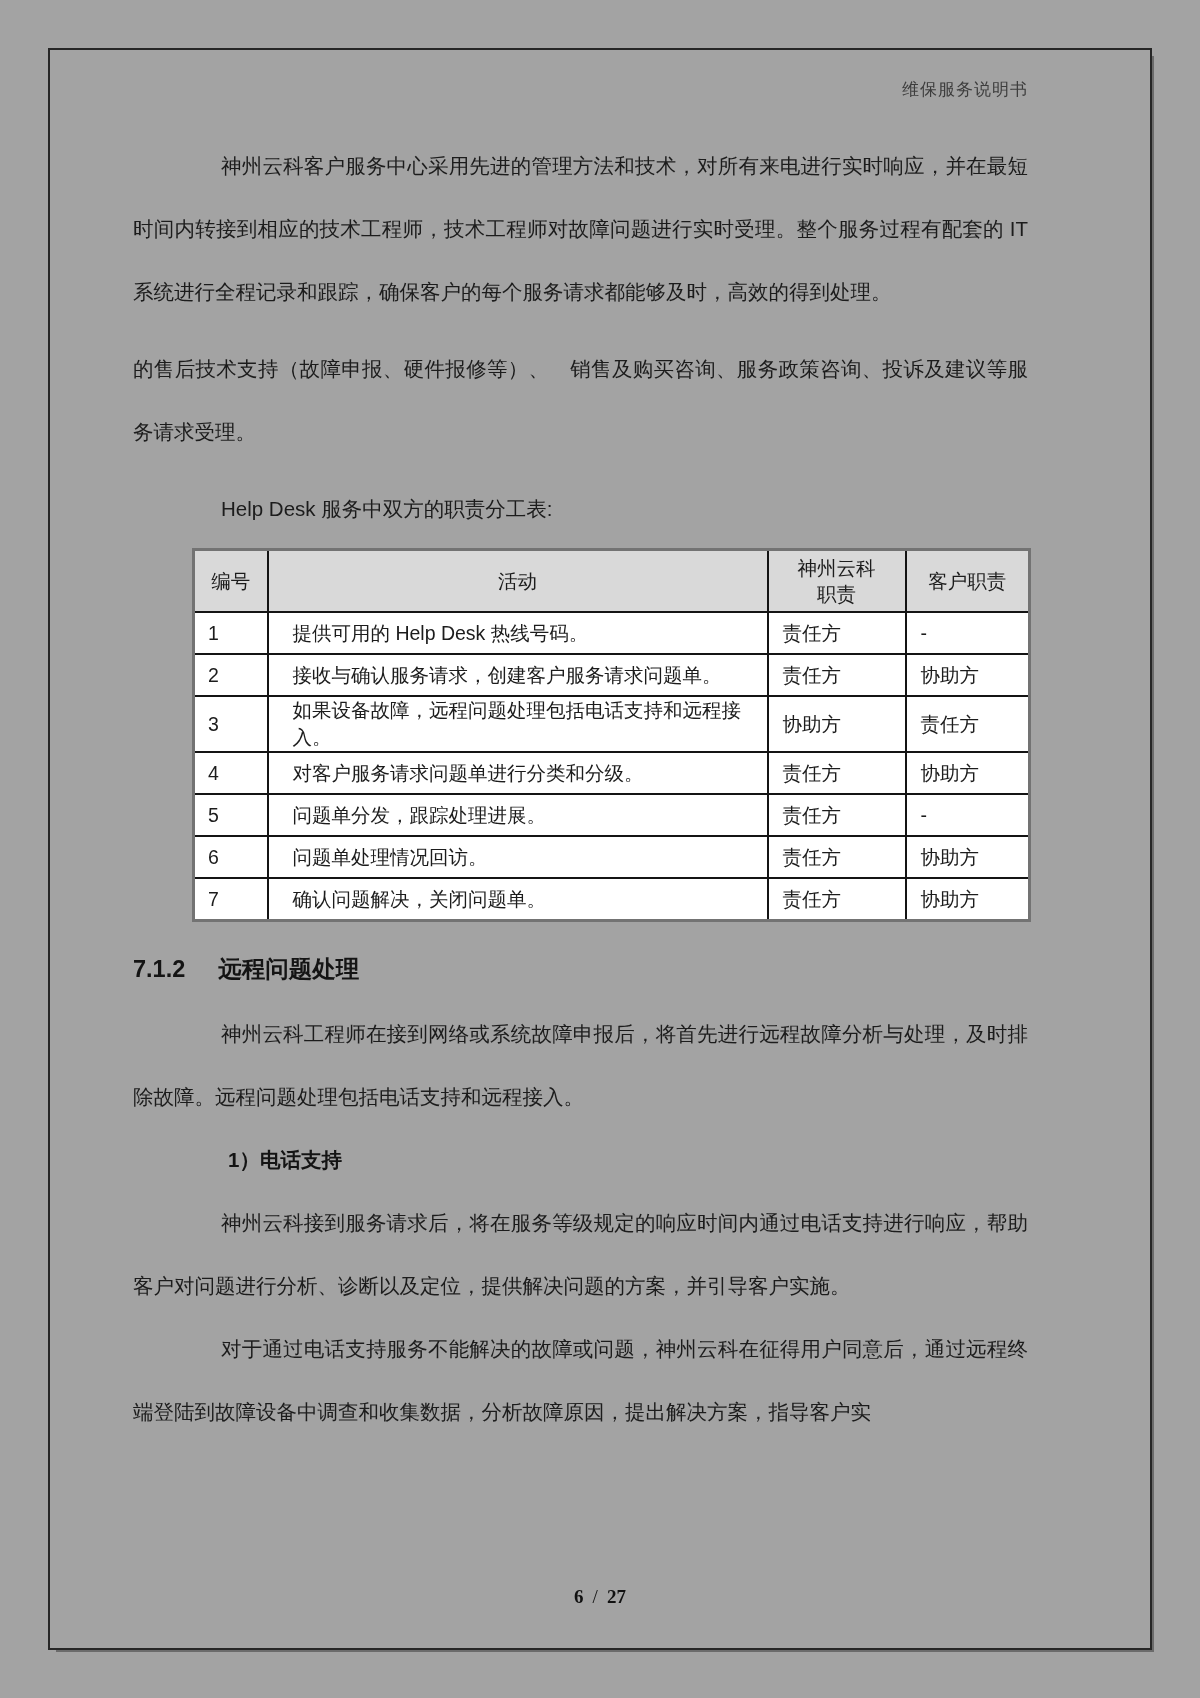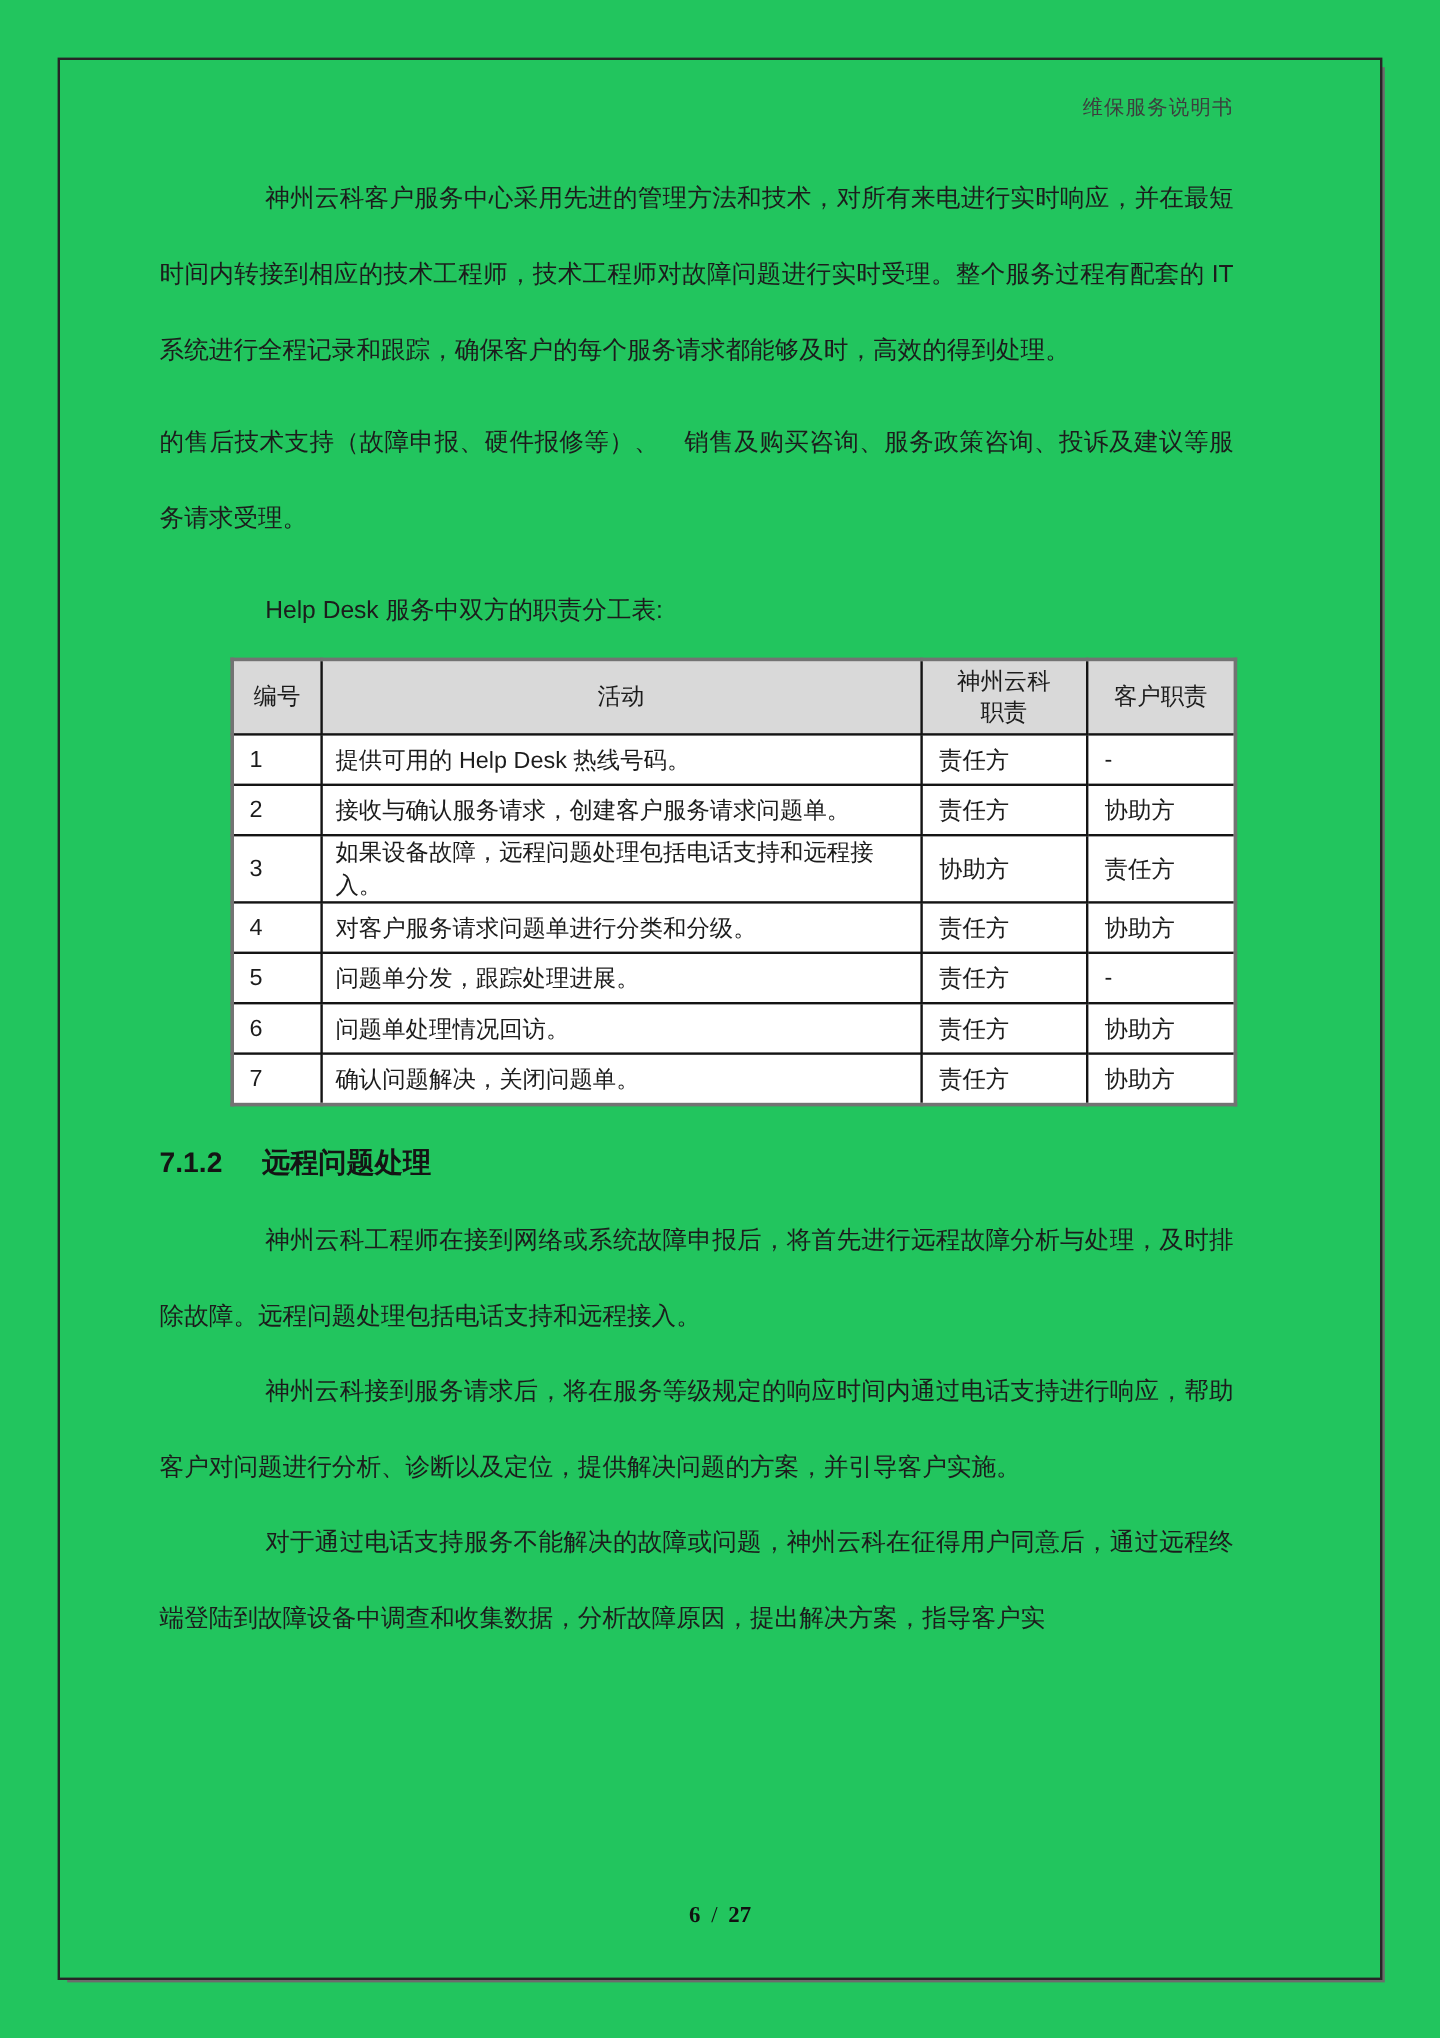--- a/index.html
+++ b/index.html
@@ -4,21 +4,21 @@
 <style>
   html, body {
     margin: 0;
     padding: 0;
     background: #ffffff;
   }
   .page {
     position: relative;
     width: 1200px;
     height: 1698px;
-    background: #22c55e;
+    background: #a3a3a3;
     font-family: "Liberation Sans", sans-serif;
     color: #1f1f1f;
     overflow: hidden;
   }
   .frame {
     position: absolute;
     left: 48px;
     top: 48px;
     right: 48px;
     bottom: 48px;
@@ -80,21 +80,21 @@
     white-space: pre-line;
     padding: 2px 4px;
   }
   .resp-table td {
     height: 40px;
     vertical-align: middle;
     padding: 0 6px 0 0;
     background: #ffffff;
   }
   .resp-table td.c0 { padding-left: 13px; }
-  .resp-table td.c1 { padding-left: 11px; }
+  .resp-table td.c1 { padding-left: 24px; }
   .resp-table td.c2 { padding-left: 14px; }
   .resp-table td.c3 { padding-left: 14px; }
 
   .sec-h {
     margin: 26px 0 12px 0;
     font-size: 23.5px;
     font-weight: bold;
     line-height: 42px;
     color: #141414;
   }
@@ -196,20 +196,21 @@
         </tr>
       </tbody>
     </table>
 
     <h2 class="sec-h">
       <span class="num">7.1.2</span><span>远程问题处理</span>
     </h2>
 
     <p class="para indent">神州云科工程师在接到网络或系统故障申报后，将首先进行远程故障分析与处理，及时排除故障。远程问题处理包括电话支持和远程接入。</p>
 
+    <p class="sub-h">1）电话支持</p>
     <p class="para indent">神州云科接到服务请求后，将在服务等级规定的响应时间内通过电话支持进行响应，帮助客户对问题进行分析、诊断以及定位，提供解决问题的方案，并引导客户实施。</p>
 
     <p class="para indent">对于通过电话支持服务不能解决的故障或问题，神州云科在征得用户同意后，通过远程终端登陆到故障设备中调查和收集数据，分析故障原因，提出解决方案，指导客户实</p>
   </div>
 
   <div class="footer">
     <span class="pg">6</span><span class="sep">/</span><span class="pg">27</span>
   </div>
 </div>
 

